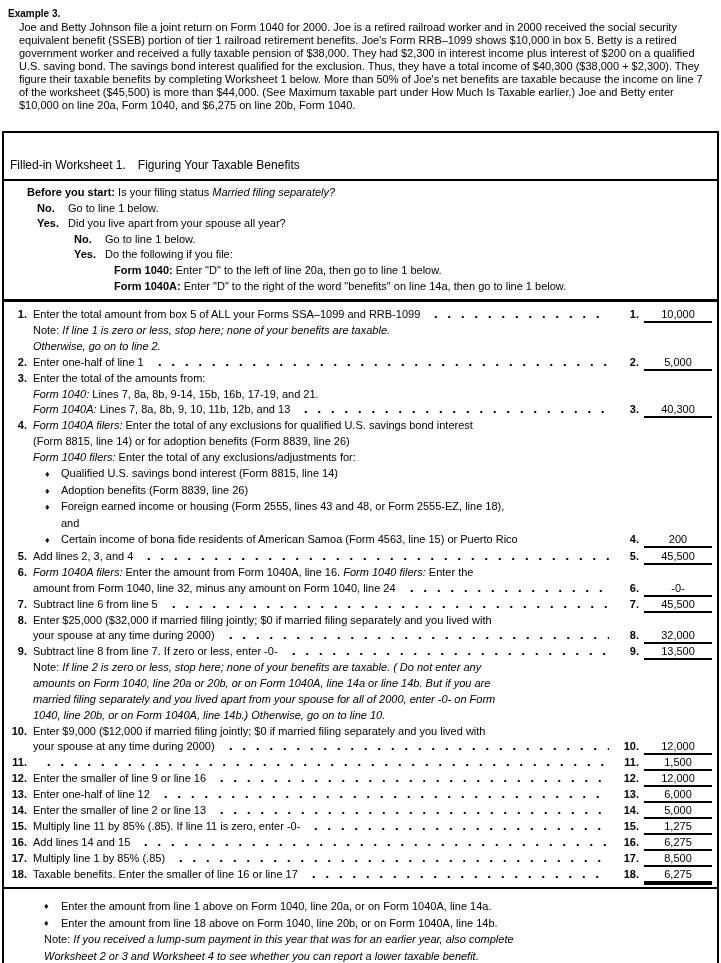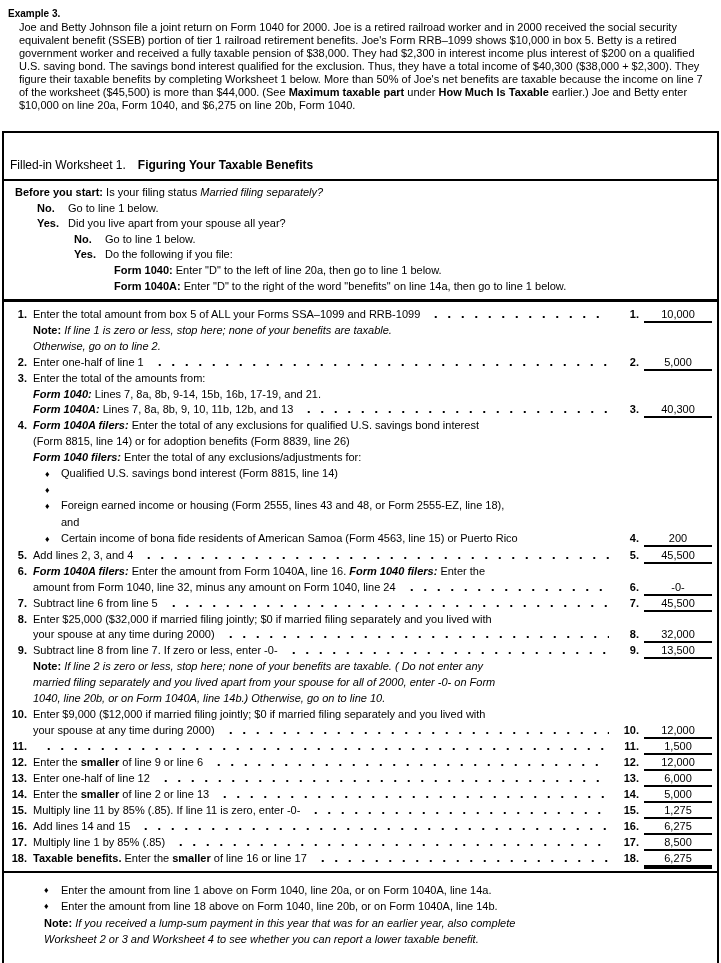--- a/index.html
+++ b/index.html
@@ -1,21 +1,21 @@
 <!DOCTYPE html>
 <html><head>
 <meta charset="utf-8">
 <style>
   html,body{margin:0;padding:0;background:#fff;}
   body{
     width:721px;height:963px;overflow:hidden;position:relative;
     font-family:"Liberation Sans",sans-serif;font-size:11px;color:#000;
     -webkit-font-smoothing:antialiased;
   }
-  .b{font-weight:bold;}
+  .b{font-weight:normal;}
   .it{font-style:italic;}
   
   #example{padding:8px 8px 0 8px;}
   #example-heading{font-size:10px;font-weight:bold;margin:0 0 2px 0;}
   #example-paragraph{margin:0 0 0 11px;width:694px;line-height:13px;white-space:pre-wrap;}
   
   #worksheet-box{
     position:absolute;left:2px;top:131px;width:717px;height:932px;
     border:2px solid #000;box-sizing:border-box;background:#fff;
   }
@@ -62,21 +62,21 @@
 <div id="example">
   <div id="example-heading">Example 3.</div>
   <p id="example-paragraph"><span>Joe and Betty Johnson file a joint return on Form 1040 for 2000. Joe is a retired railroad worker and in 2000 received the social security equivalent benefit (SSEB) portion of tier 1 railroad retirement benefits. Joe's Form RRB–1099 shows $10,000 in box 5. Betty is a retired government worker and received a fully taxable pension of $38,000. They had $2,300 in interest income plus interest of $200 on a qualified U.S. saving bond. The savings bond interest qualified for the exclusion. Thus, they have a total income of $40,300 ($38,000 + $2,300). They figure their taxable benefits by completing Worksheet 1 below. More than 50% of Joe's net benefits are taxable because the income on line 7 of the worksheet ($45,500) is more than $44,000. (See </span><span class="b ">Maximum taxable part</span><span> under </span><span class="b ">How Much Is Taxable</span><span> earlier.) Joe and Betty enter $10,000 on line 20a, Form 1040, and $6,275 on line 20b, Form 1040.</span></p>
 </div>
 
 <div id="worksheet-box">
   <div id="worksheet-title">
     <span>Filled-in Worksheet 1.</span><span class="gap"></span><span class="b">Figuring Your Taxable Benefits</span>
   </div>
   <div id="before-section">
-      <div class="bline" style="margin-left: 5px;"><span class="blabel">Before you start:</span><span class="btext"><span> Is your filing status </span><span class="it">Married filing separately?</span></span></div>
+      <div class="bline" style="margin-left: 17px;"><span class="blabel">Before you start:</span><span class="btext"><span> Is your filing status </span><span class="it">Married filing separately?</span></span></div>
       <div class="bline" style="margin-left: 27px;"><span class="bcell">No.</span><span class="btext"><span>Go to line 1 below.</span></span></div>
       <div class="bline" style="margin-left: 27px;"><span class="bcell">Yes.</span><span class="btext"><span>Did you live apart from your spouse all year?</span></span></div>
       <div class="bline" style="margin-left: 64px;"><span class="bcell">No.</span><span class="btext"><span>Go to line 1 below.</span></span></div>
       <div class="bline" style="margin-left: 64px;"><span class="bcell">Yes.</span><span class="btext"><span>Do the following if you file:</span></span></div>
       <div class="bline" style="margin-left: 104px;"><span class="blabel">Form 1040:</span><span class="btext"><span> Enter "D" to the left of line 20a, then go to line 1 below.</span></span></div>
       <div class="bline" style="margin-left: 104px;"><span class="blabel">Form 1040A:</span><span class="btext"><span> Enter "D" to the right of the word "benefits" on line 14a, then go to line 1 below.</span></span></div>
     </div>
   <div id="items-section">
       <div class="item">
         <span class="inum">1.</span>
@@ -133,20 +133,21 @@
         </div>
         <div class="iline">
           <span class="itext"><span class="b it">Form 1040 filers:</span><span> Enter the total of any exclusions/adjustments for:</span></span>
         </div>
         <div class="iline bul">
           <span class="bglyph">♦</span>
           <span class="itext"><span>Qualified U.S. savings bond interest (Form 8815, line 14)</span></span>
         </div>
         <div class="iline bul">
           <span class="bglyph">♦</span>
+          <span class="itext"><span>Adoption benefits (Form 8839, line 26)</span></span>
         </div>
         <div class="iline bul">
           <span class="bglyph">♦</span>
           <span class="itext"><span>Foreign earned income or housing (Form 2555, lines 43 and 48, or Form 2555-EZ, line 18),</span></span>
         </div>
         <div class="iline bulc">
           <span class="itext"><span>and</span></span>
         </div>
         <div class="iline bul">
           <span class="bglyph">♦</span>
@@ -215,20 +216,23 @@
           <span class="leader"></span>
           <span class="rslot">
             <span class="rnum">9.</span>
             <span class="rval">13,500</span>
           </span>
         </div>
         <div class="iline">
           <span class="itext"><span class="b ">Note:</span><span class="it"> If line 2 is zero or less, stop here; none of your benefits are taxable. ( Do not enter any</span></span>
         </div>
         <div class="iline">
+          <span class="itext"><span class="it">amounts on Form 1040, line 20a or 20b, or on Form 1040A, line 14a or line 14b. But if you are</span></span>
+        </div>
+        <div class="iline">
           <span class="itext"><span class="it">married filing separately and you lived apart from your spouse for all of 2000, enter -0- on Form</span></span>
         </div>
         <div class="iline">
           <span class="itext"><span class="it">1040, line 20b, or on Form 1040A, line 14b.) Otherwise, go on to line 10.</span></span>
         </div>
       </div>
       <div class="item">
         <span class="inum">10.</span>
         <div class="iline">
           <span class="itext"><span>Enter $9,000 ($12,000 if married filing jointly; $0 if married filing separately and you lived with</span></span>
@@ -248,21 +252,21 @@
           <span class="leader"></span>
           <span class="rslot">
             <span class="rnum">11.</span>
             <span class="rval">1,500</span>
           </span>
         </div>
       </div>
       <div class="item">
         <span class="inum">12.</span>
         <div class="iline">
-          <span class="itext"><span>Enter the </span><span class="b ">smaller</span><span> of line 9 or line 6</span></span>
+          <span class="itext"><span>Enter the </span><span class="b ">smaller</span><span> of line 9 or line 16</span></span>
           <span class="leader"></span>
           <span class="rslot">
             <span class="rnum">12.</span>
             <span class="rval">12,000</span>
           </span>
         </div>
       </div>
       <div class="item">
         <span class="inum">13.</span>
         <div class="iline">

